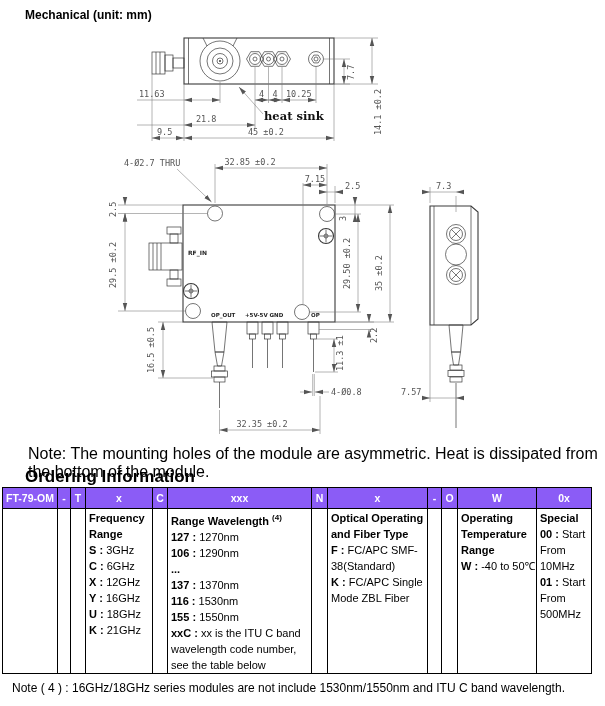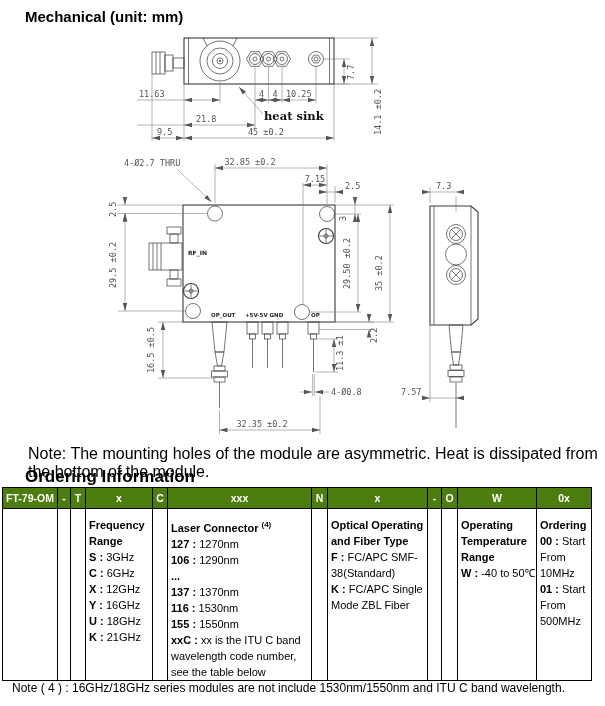--- a/index.html
+++ b/index.html
@@ -1,29 +1,29 @@
 <!DOCTYPE html>
 <html><head>
 <meta charset="utf-8">
 <style>
   html,body{margin:0;padding:0;}
   body{width:605px;height:706px;background:#ffffff;position:relative;overflow:hidden;
        font-family:"Liberation Sans",sans-serif;color:#000;}
   .abs{position:absolute;}
-  #h-mech{left:25px;top:8px;font-size:15px;font-weight:bold;}
+  #h-mech{left:25px;top:8px;font-size:12px;font-weight:bold;}
   #note1{left:28px;top:445px;font-size:16px;}
   #h-ord{left:25px;top:467px;font-size:17px;font-weight:bold;}
   #tblwrap{left:2px;top:487px;}
   #note2{left:12px;top:681px;font-size:12px;}
 
   table{border-collapse:collapse;table-layout:fixed;width:589px;}
   th,td{border:1px solid #000;}
-  th{background:#4d7c0f;color:#fff;height:20px;font-size:10.5px;font-weight:bold;
+  th{background:#8b5cf6;color:#fff;height:20px;font-size:10.5px;font-weight:bold;
      text-align:center;padding:0;overflow:hidden;}
-  td{vertical-align:top;padding:8px 2px 0 3px;height:160px;line-height:16px;
+  td{vertical-align:top;padding:1px 2px 0 3px;height:160px;line-height:16px;
      font-size:11px;overflow:hidden;}
   .cell-title{font-weight:bold;}
   .code{font-weight:bold;}
   .nowrap{white-space:nowrap;}
   sup{font-size:8px;}
 
   
   #dwg{left:0;top:0;}
   .ol{fill:none;stroke:#3a3a3a;stroke-width:1.1;}
   .o2{fill:none;stroke:#3a3a3a;stroke-width:0.7;}
@@ -335,21 +335,21 @@
         <div class="cell-title">Frequency Range</div>
         <div><span class="code">S : </span><span>3GHz</span></div>
         <div><span class="code">C : </span><span>6GHz</span></div>
         <div><span class="code">X : </span><span>12GHz</span></div>
         <div><span class="code">Y : </span><span>16GHz</span></div>
         <div><span class="code">U : </span><span>18GHz</span></div>
         <div><span class="code">K : </span><span>21GHz</span></div>
       </td>
       <td></td>
       <td>
-        <div class="cell-title"><span>Laser Connector</span> <sup>(4)</sup></div>
+        <div class="cell-title"><span>Range Wavelength</span> <sup>(4)</sup></div>
         <div><span class="code">127 : </span><span>1270nm</span></div>
         <div><span class="code">106 : </span><span>1290nm</span></div>
         <div><span class="code">...</span><span></span></div>
         <div><span class="code">137 : </span><span>1370nm</span></div>
         <div><span class="code">116 : </span><span>1530nm</span></div>
         <div><span class="code">155 : </span><span>1550nm</span></div>
         <div><span class="code">xxC : </span><span>xx is the ITU C band wavelength code number, see the table below</span></div>
       </td>
       <td></td>
       <td>
@@ -357,21 +357,21 @@
         <div><span class="code">F : </span><span>FC/APC SMF-38(Standard)</span></div>
         <div><span class="code">K : </span><span>FC/APC Single Mode ZBL Fiber</span></div>
       </td>
       <td></td>
       <td></td>
       <td>
         <div class="cell-title">Operating Temperature Range</div>
         <div class="nowrap"><span class="code">W : </span><span>-40 to 50℃</span></div>
       </td>
       <td>
-        <div class="cell-title">Ordering</div>
+        <div class="cell-title">Special</div>
         <div><span class="code">00 : </span><span>Start From 10MHz</span></div>
         <div><span class="code">01 : </span><span>Start From 500MHz</span></div>
       </td>
     </tr>
   </tbody>
 </table>
 </div>
 
 <div class="abs" id="note2">Note ( 4 ) : 16GHz/18GHz series modules are not include 1530nm/1550nm and ITU C band wavelength.</div>
 

